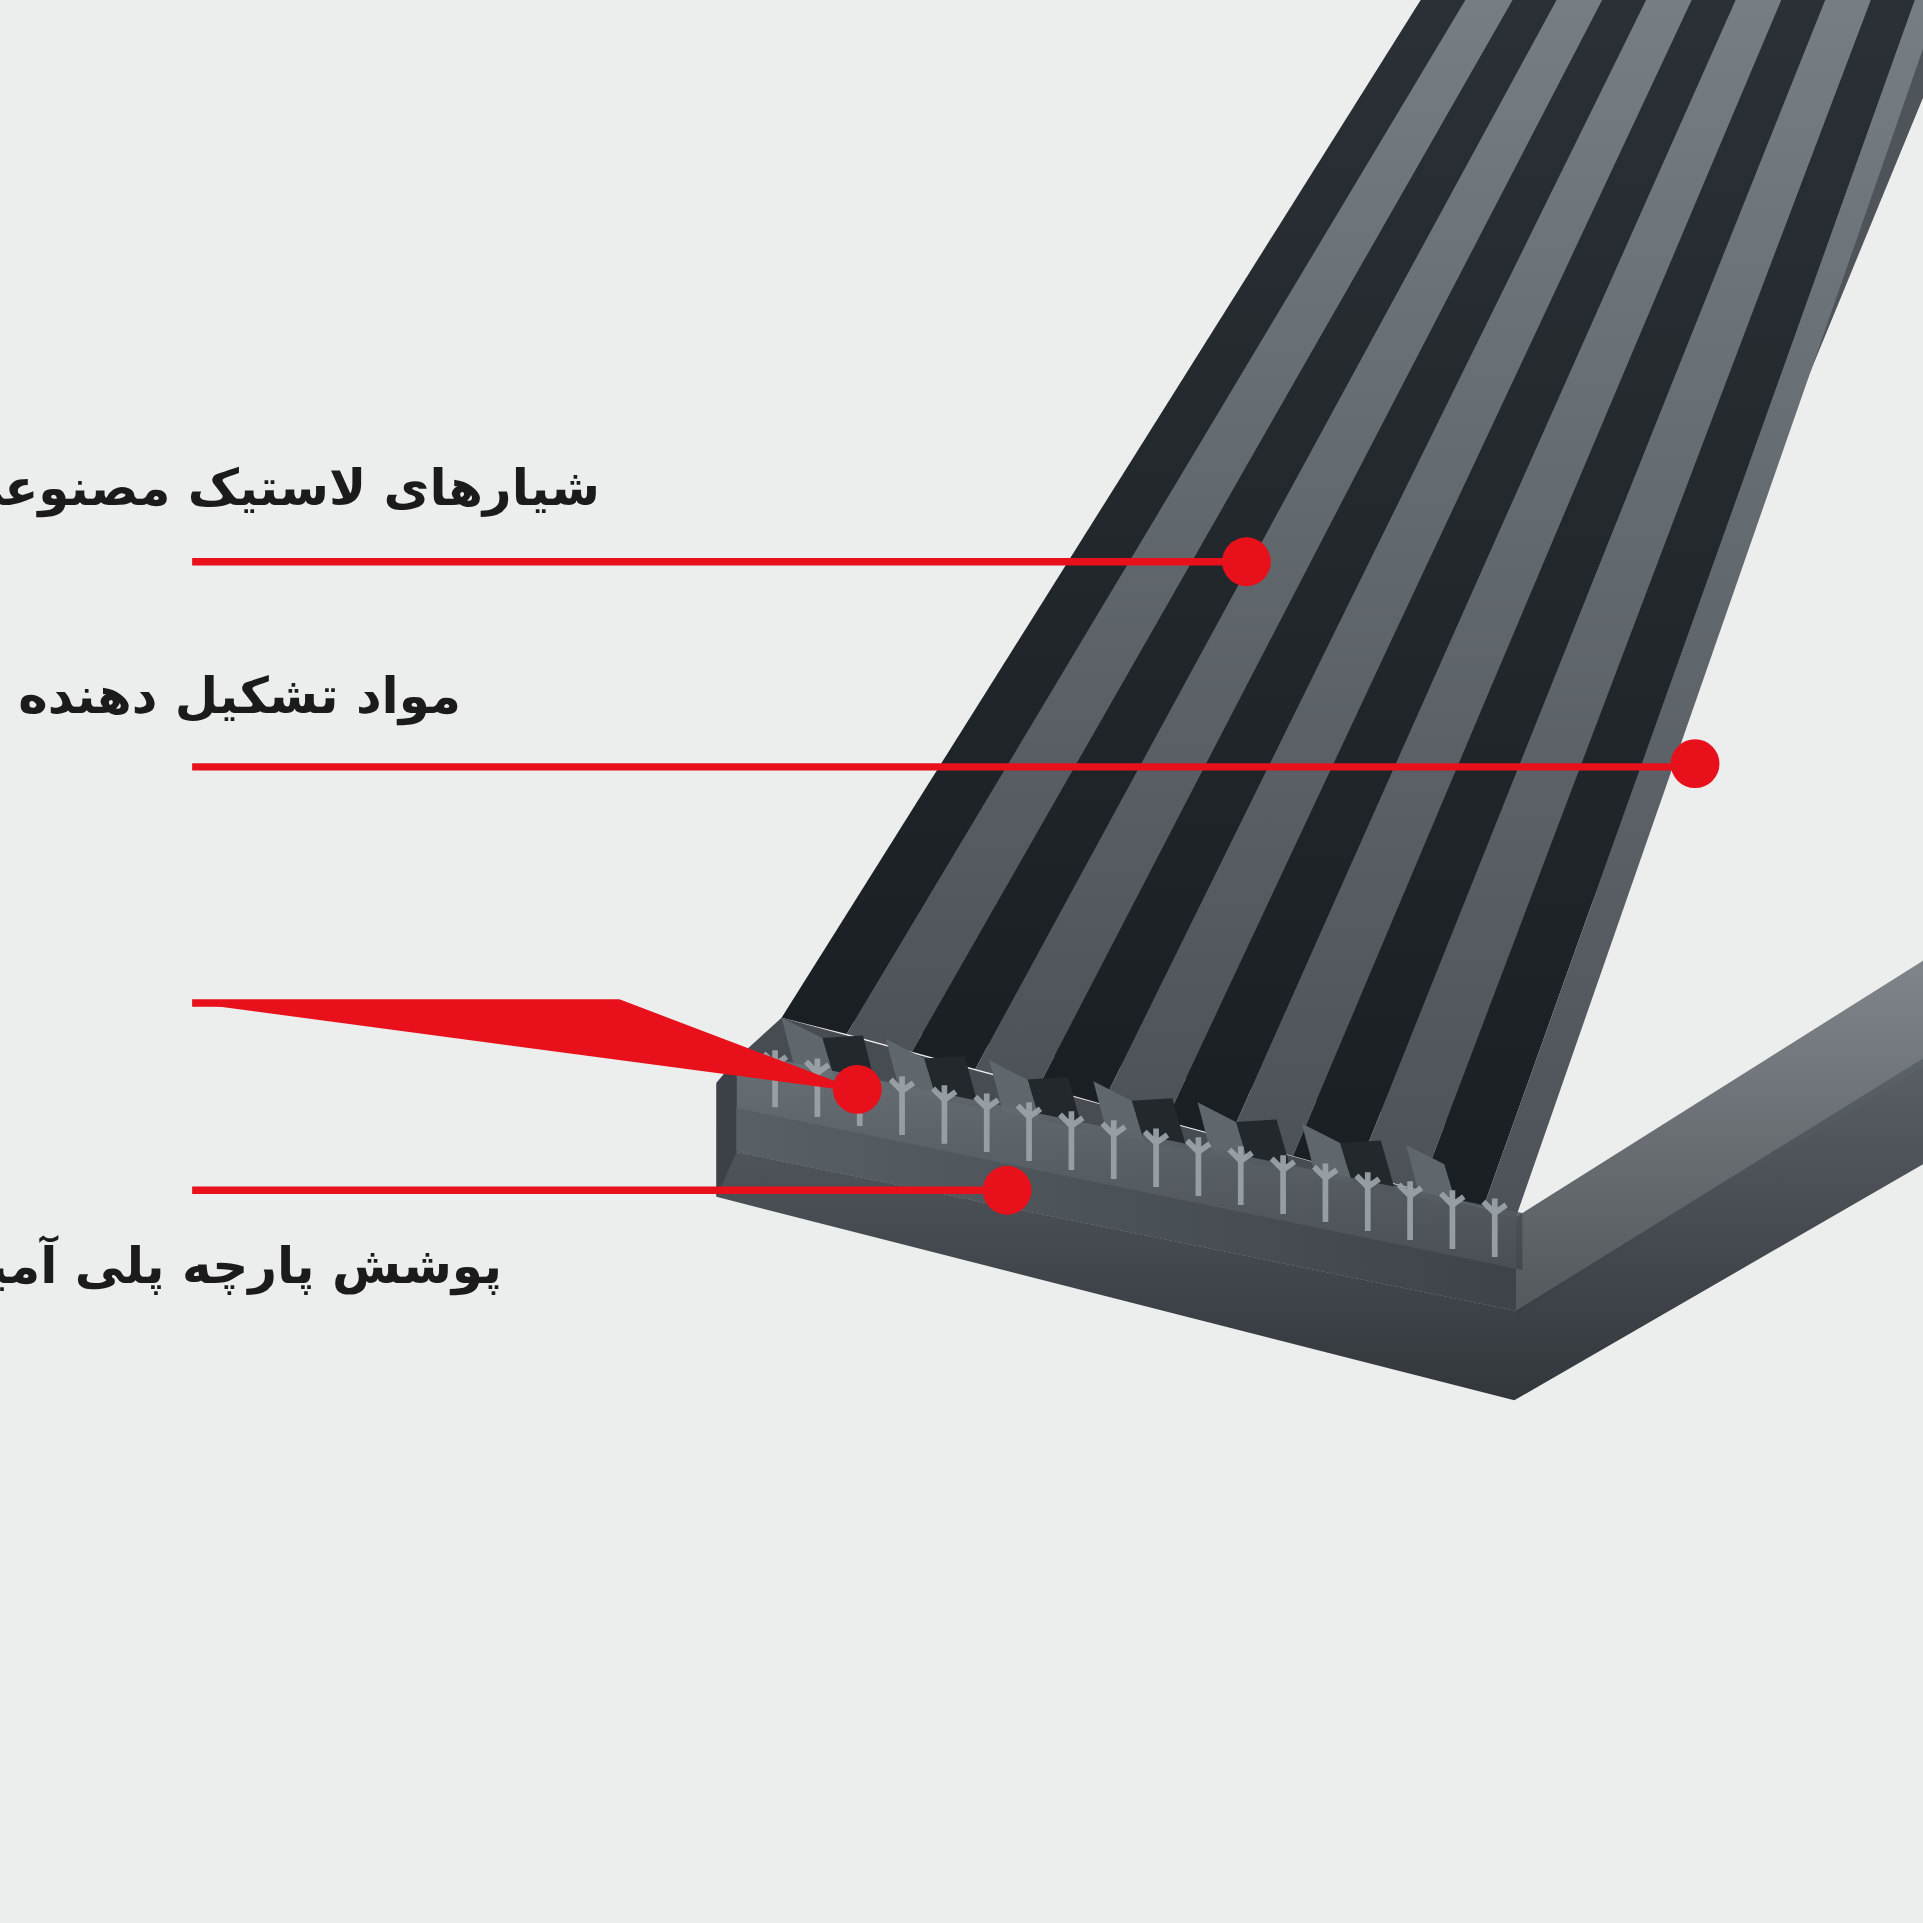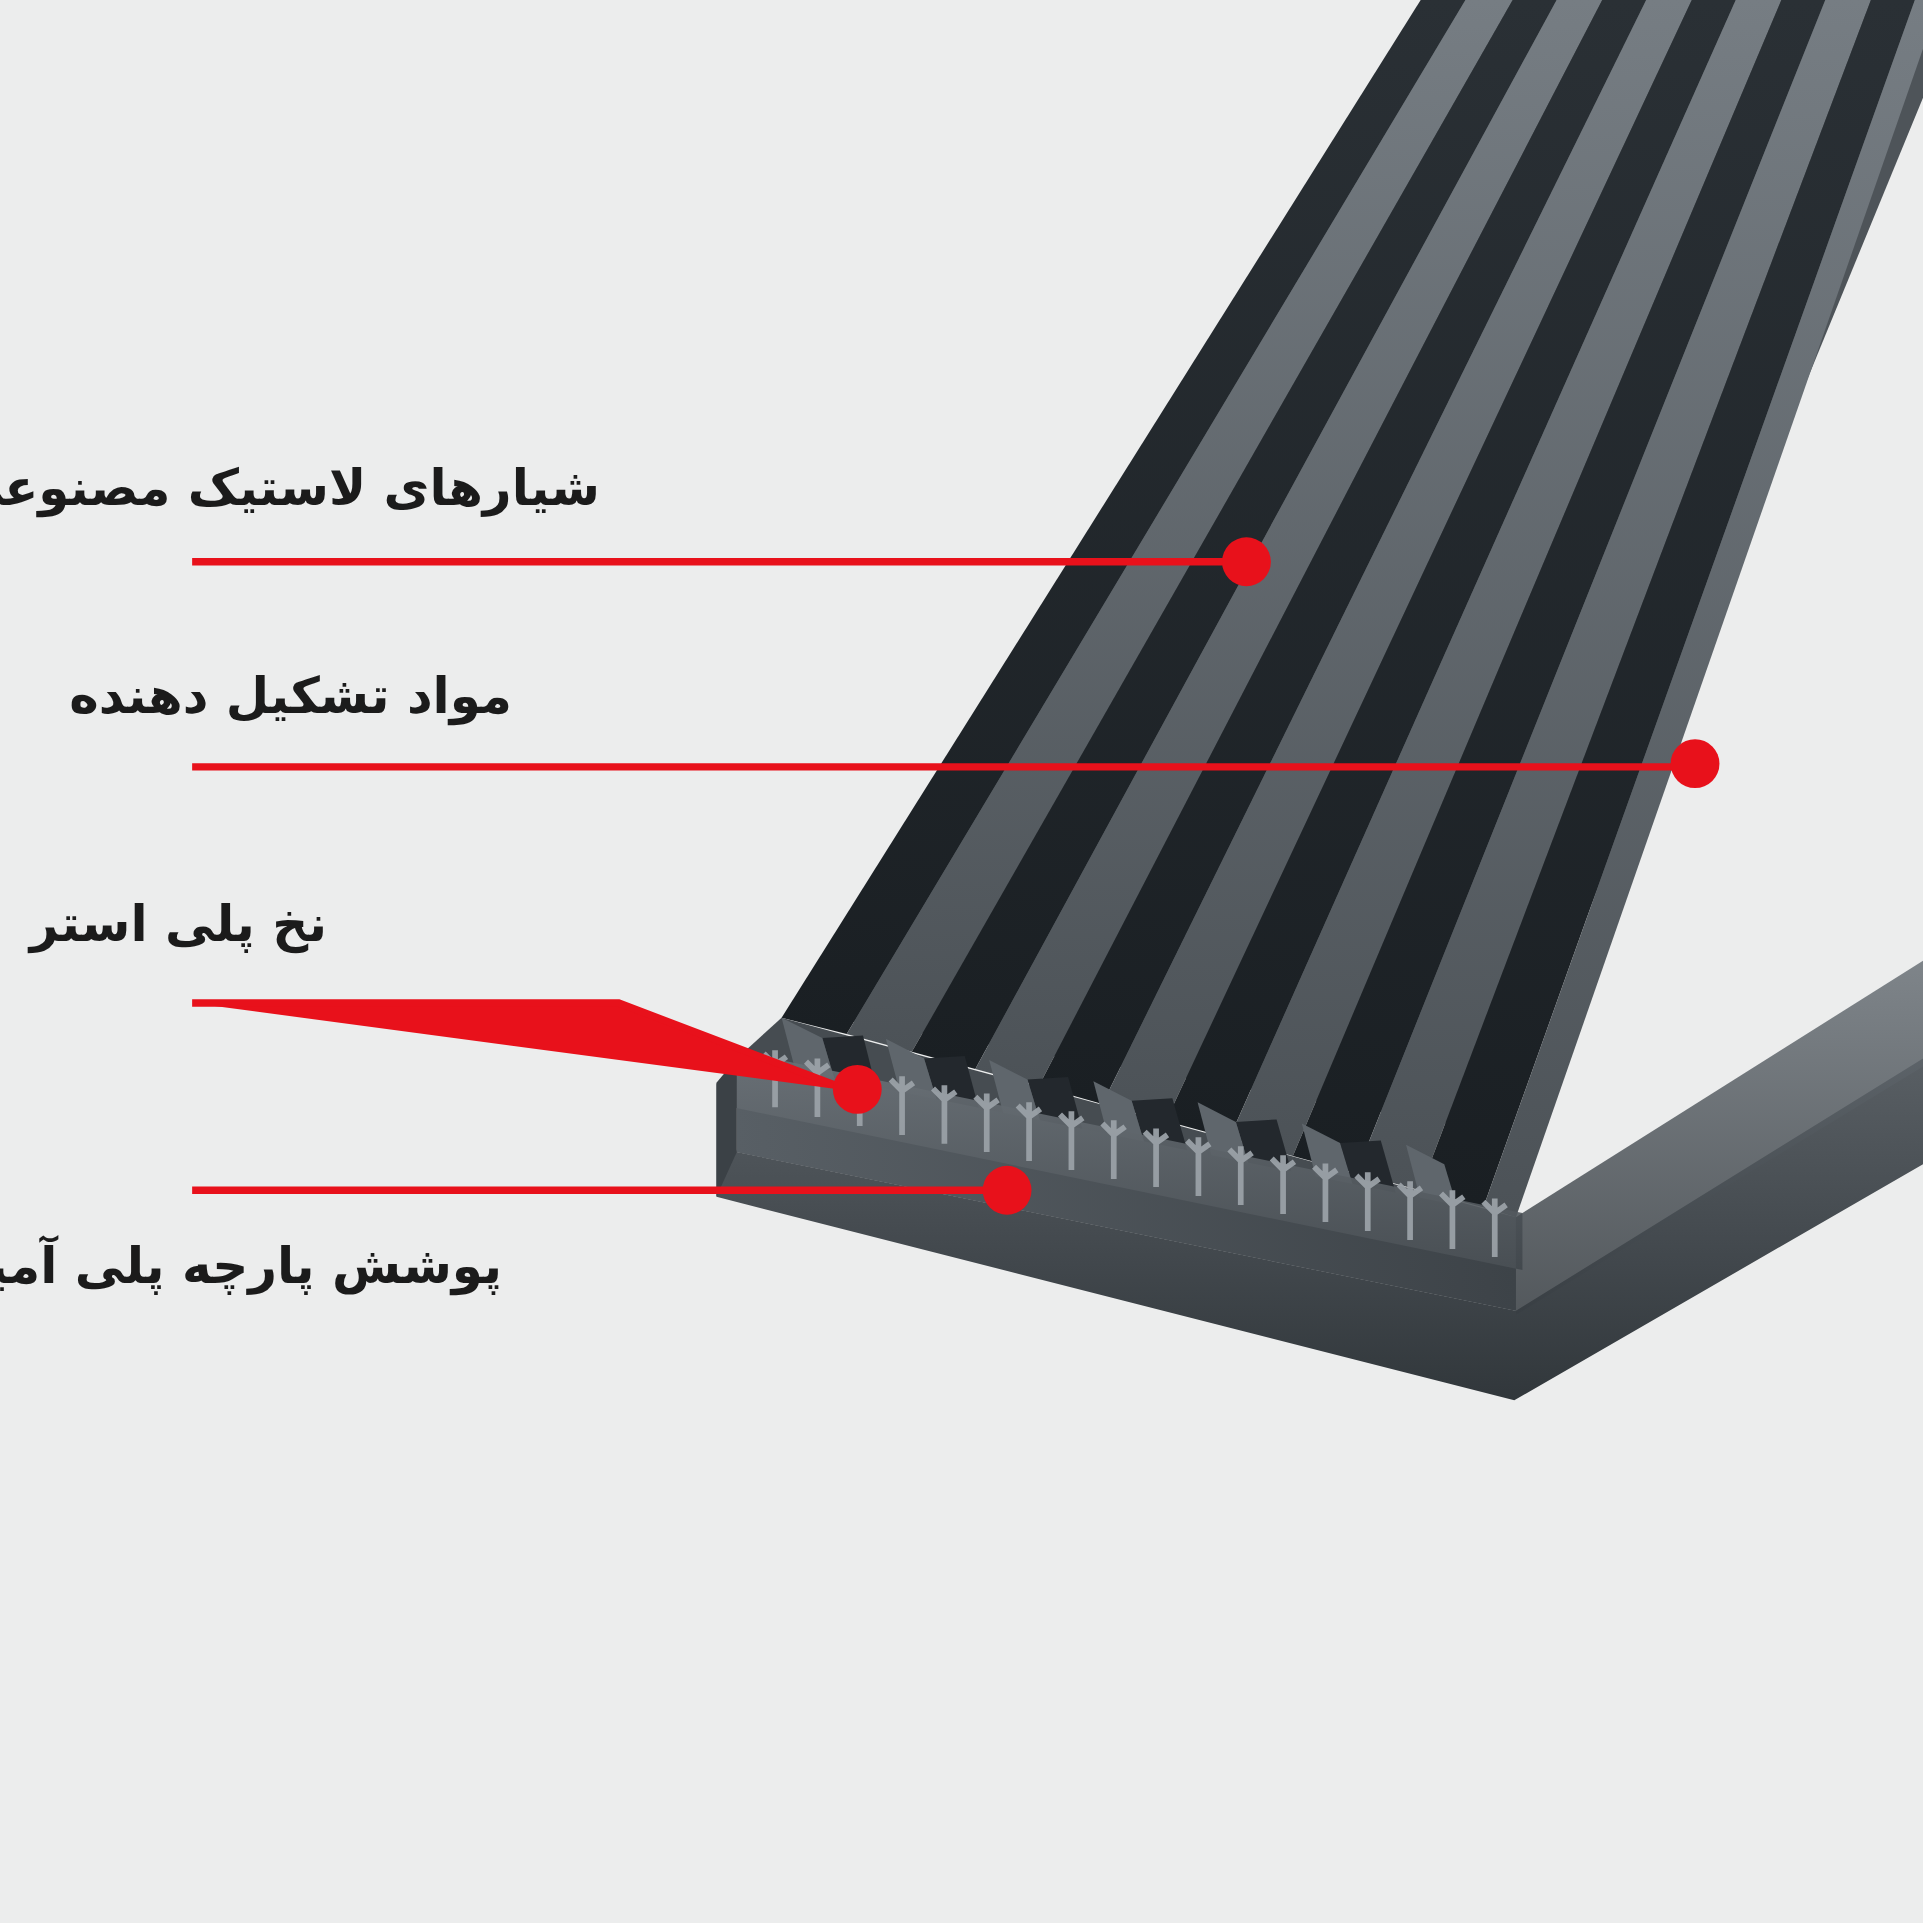--- a/index.html
+++ b/index.html
@@ -30,21 +30,21 @@
     color: #1b1b1b;
     font-weight: 700;
     font-size: 50px;
     line-height: 1.15;
     white-space: nowrap;
     direction: rtl;
     text-align: right;
     letter-spacing: -0.4px;
   }
   #label-grooves   { right: 1323px; top: 460px; }
-  #label-compound  { right: 1411px; top: 668px; margin-left: 16px; }
+  #label-compound  { right: 1462px; top: 668px; margin-left: 16px; }
   #label-polyester { right: 1596px; top: 896px; }
   #label-fabric    { right: 1421px; top: 1238px; }
 
   
   #leaders {
     position: absolute;
     inset: 0;
     width: 100%;
     height: 100%;
     pointer-events: none;
@@ -191,18 +191,17 @@
       <circle cx="2082" cy="938" r="30"></circle>
       <circle cx="1053" cy="1338" r="30"></circle>
       <circle cx="1237" cy="1462" r="30"></circle>
     </g>
   </svg>
 
   <div id="label-grooves" class="callout-label">شیارهای لاستیک مصنوعی</div>
 
   <div id="label-compound" class="callout-label">مواد تشکیل دهنده</div>
 
-  <div id="label-polyester" class="callout-label">نخ پلی استر</div>
 
   <div id="label-fabric" class="callout-label">پوشش پارچه پلی آمید</div>
 
 </div>
 
 
 </body></html>

